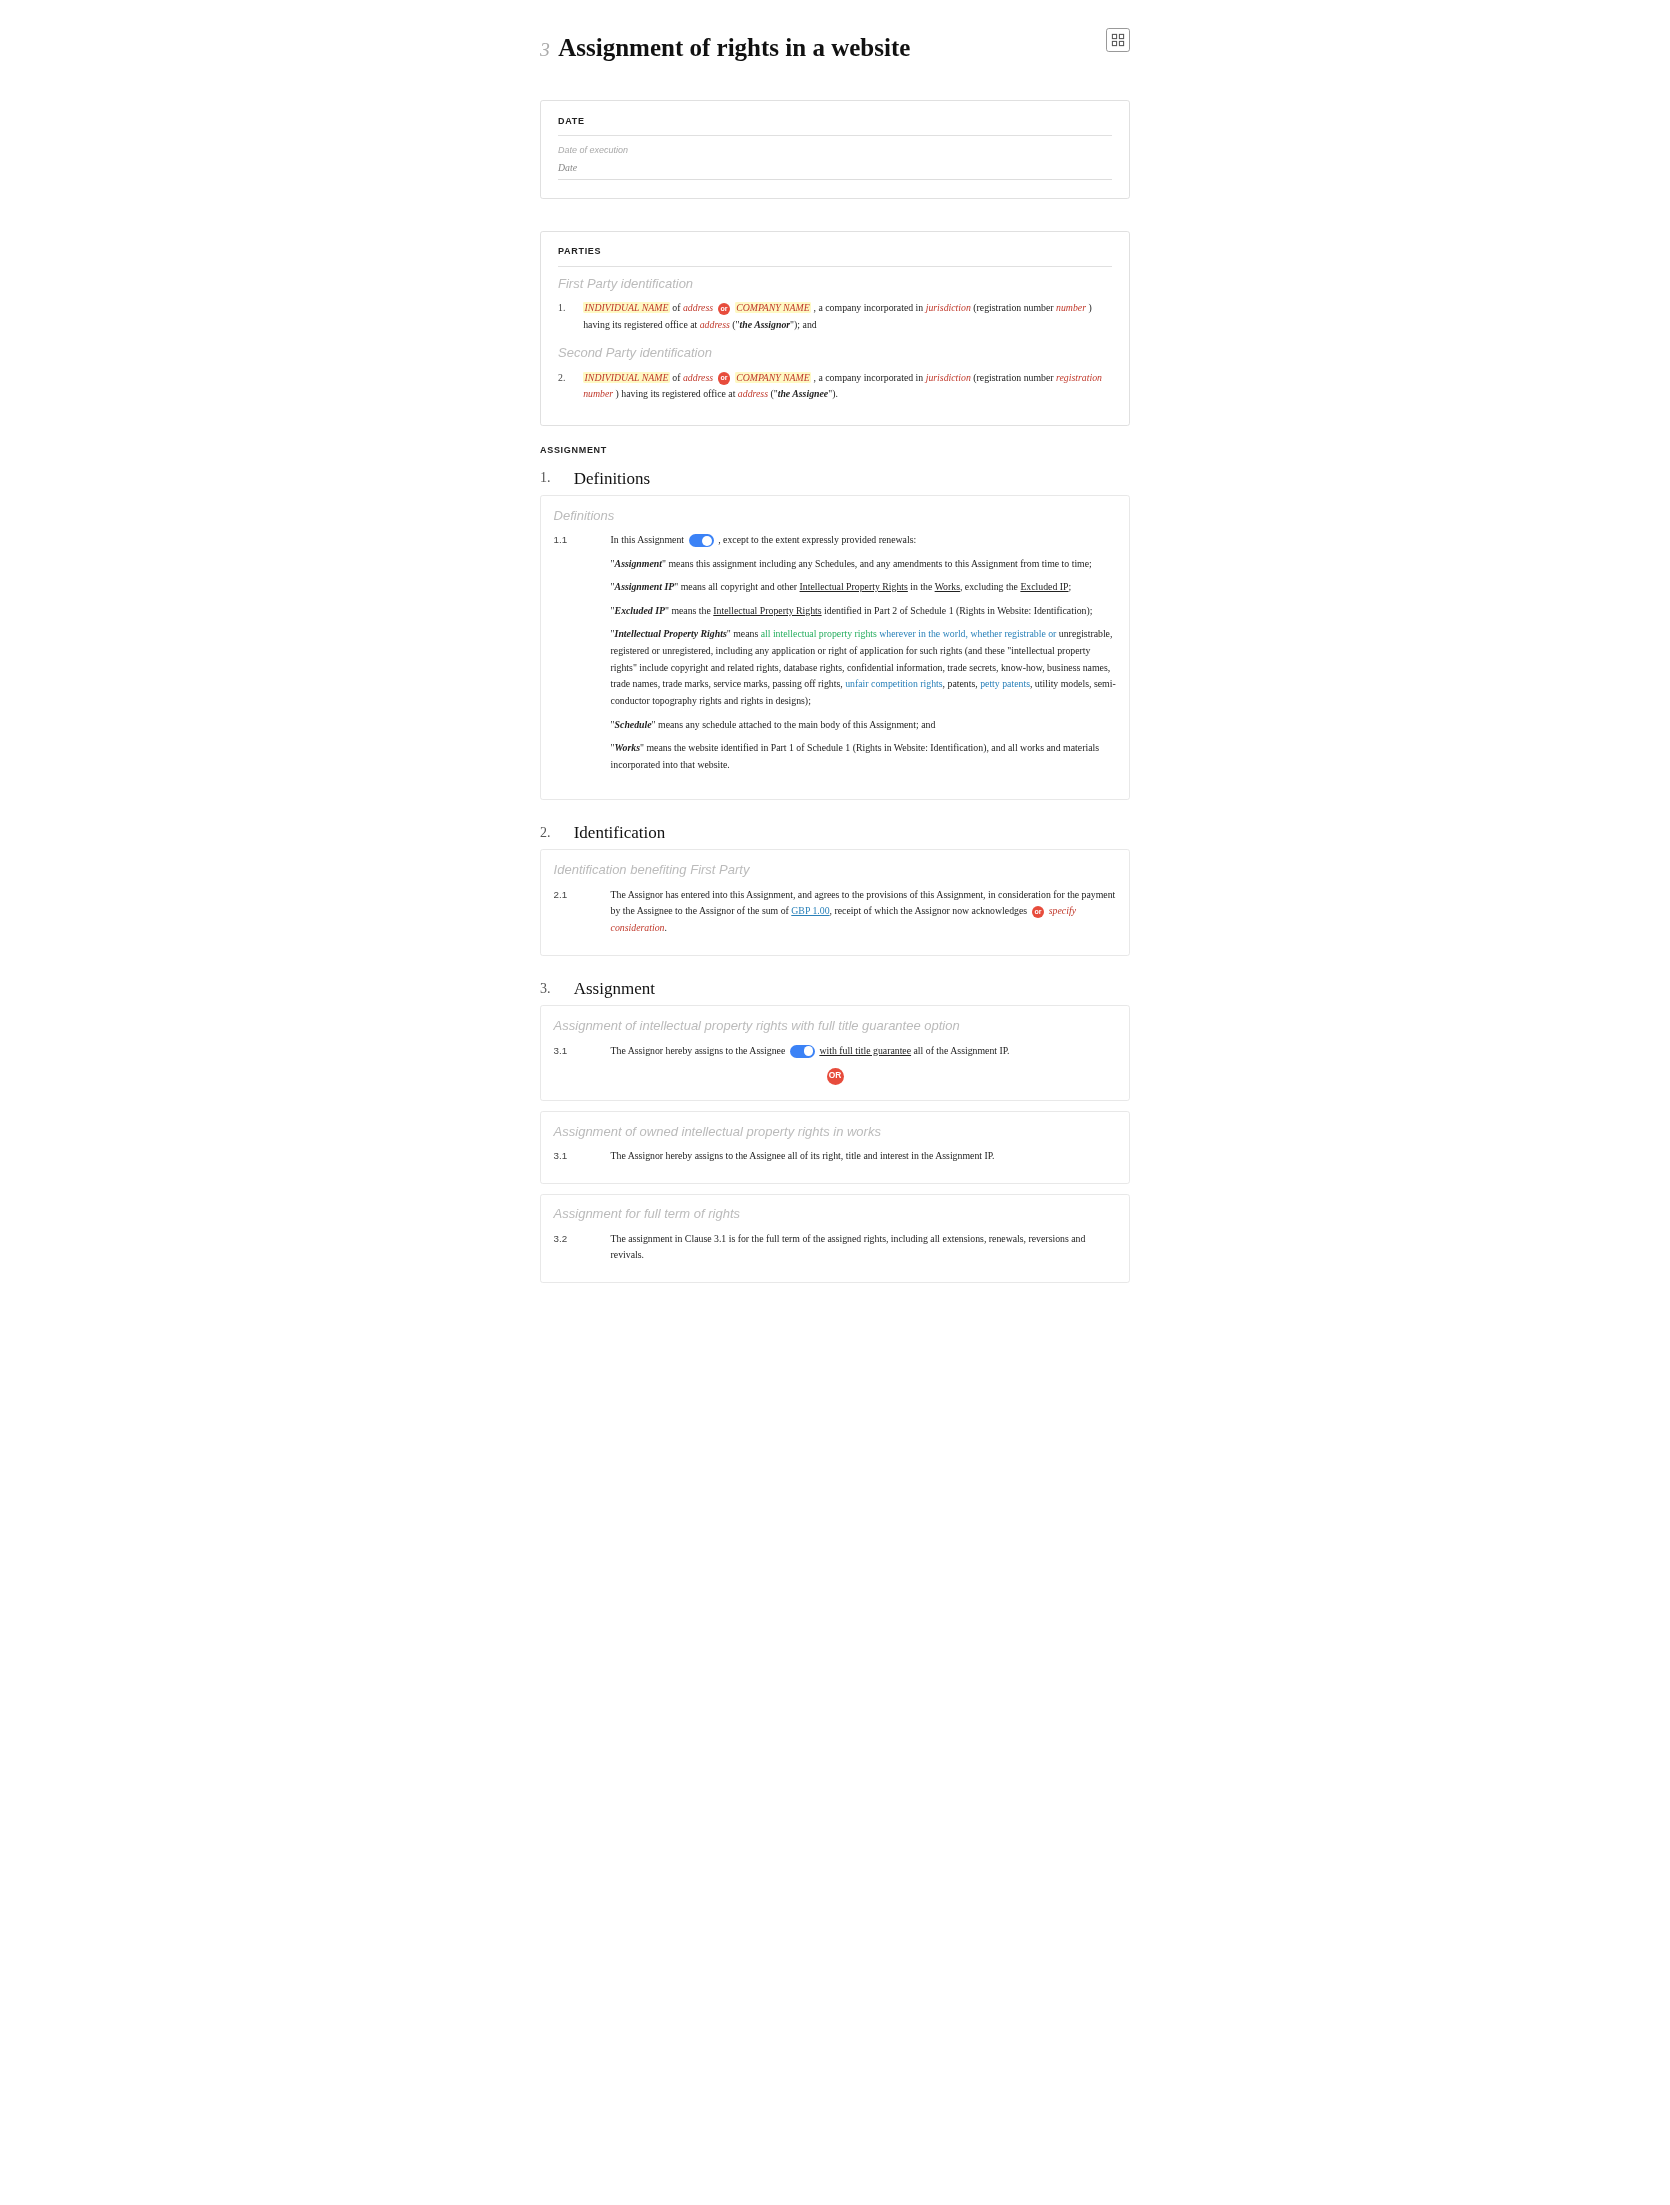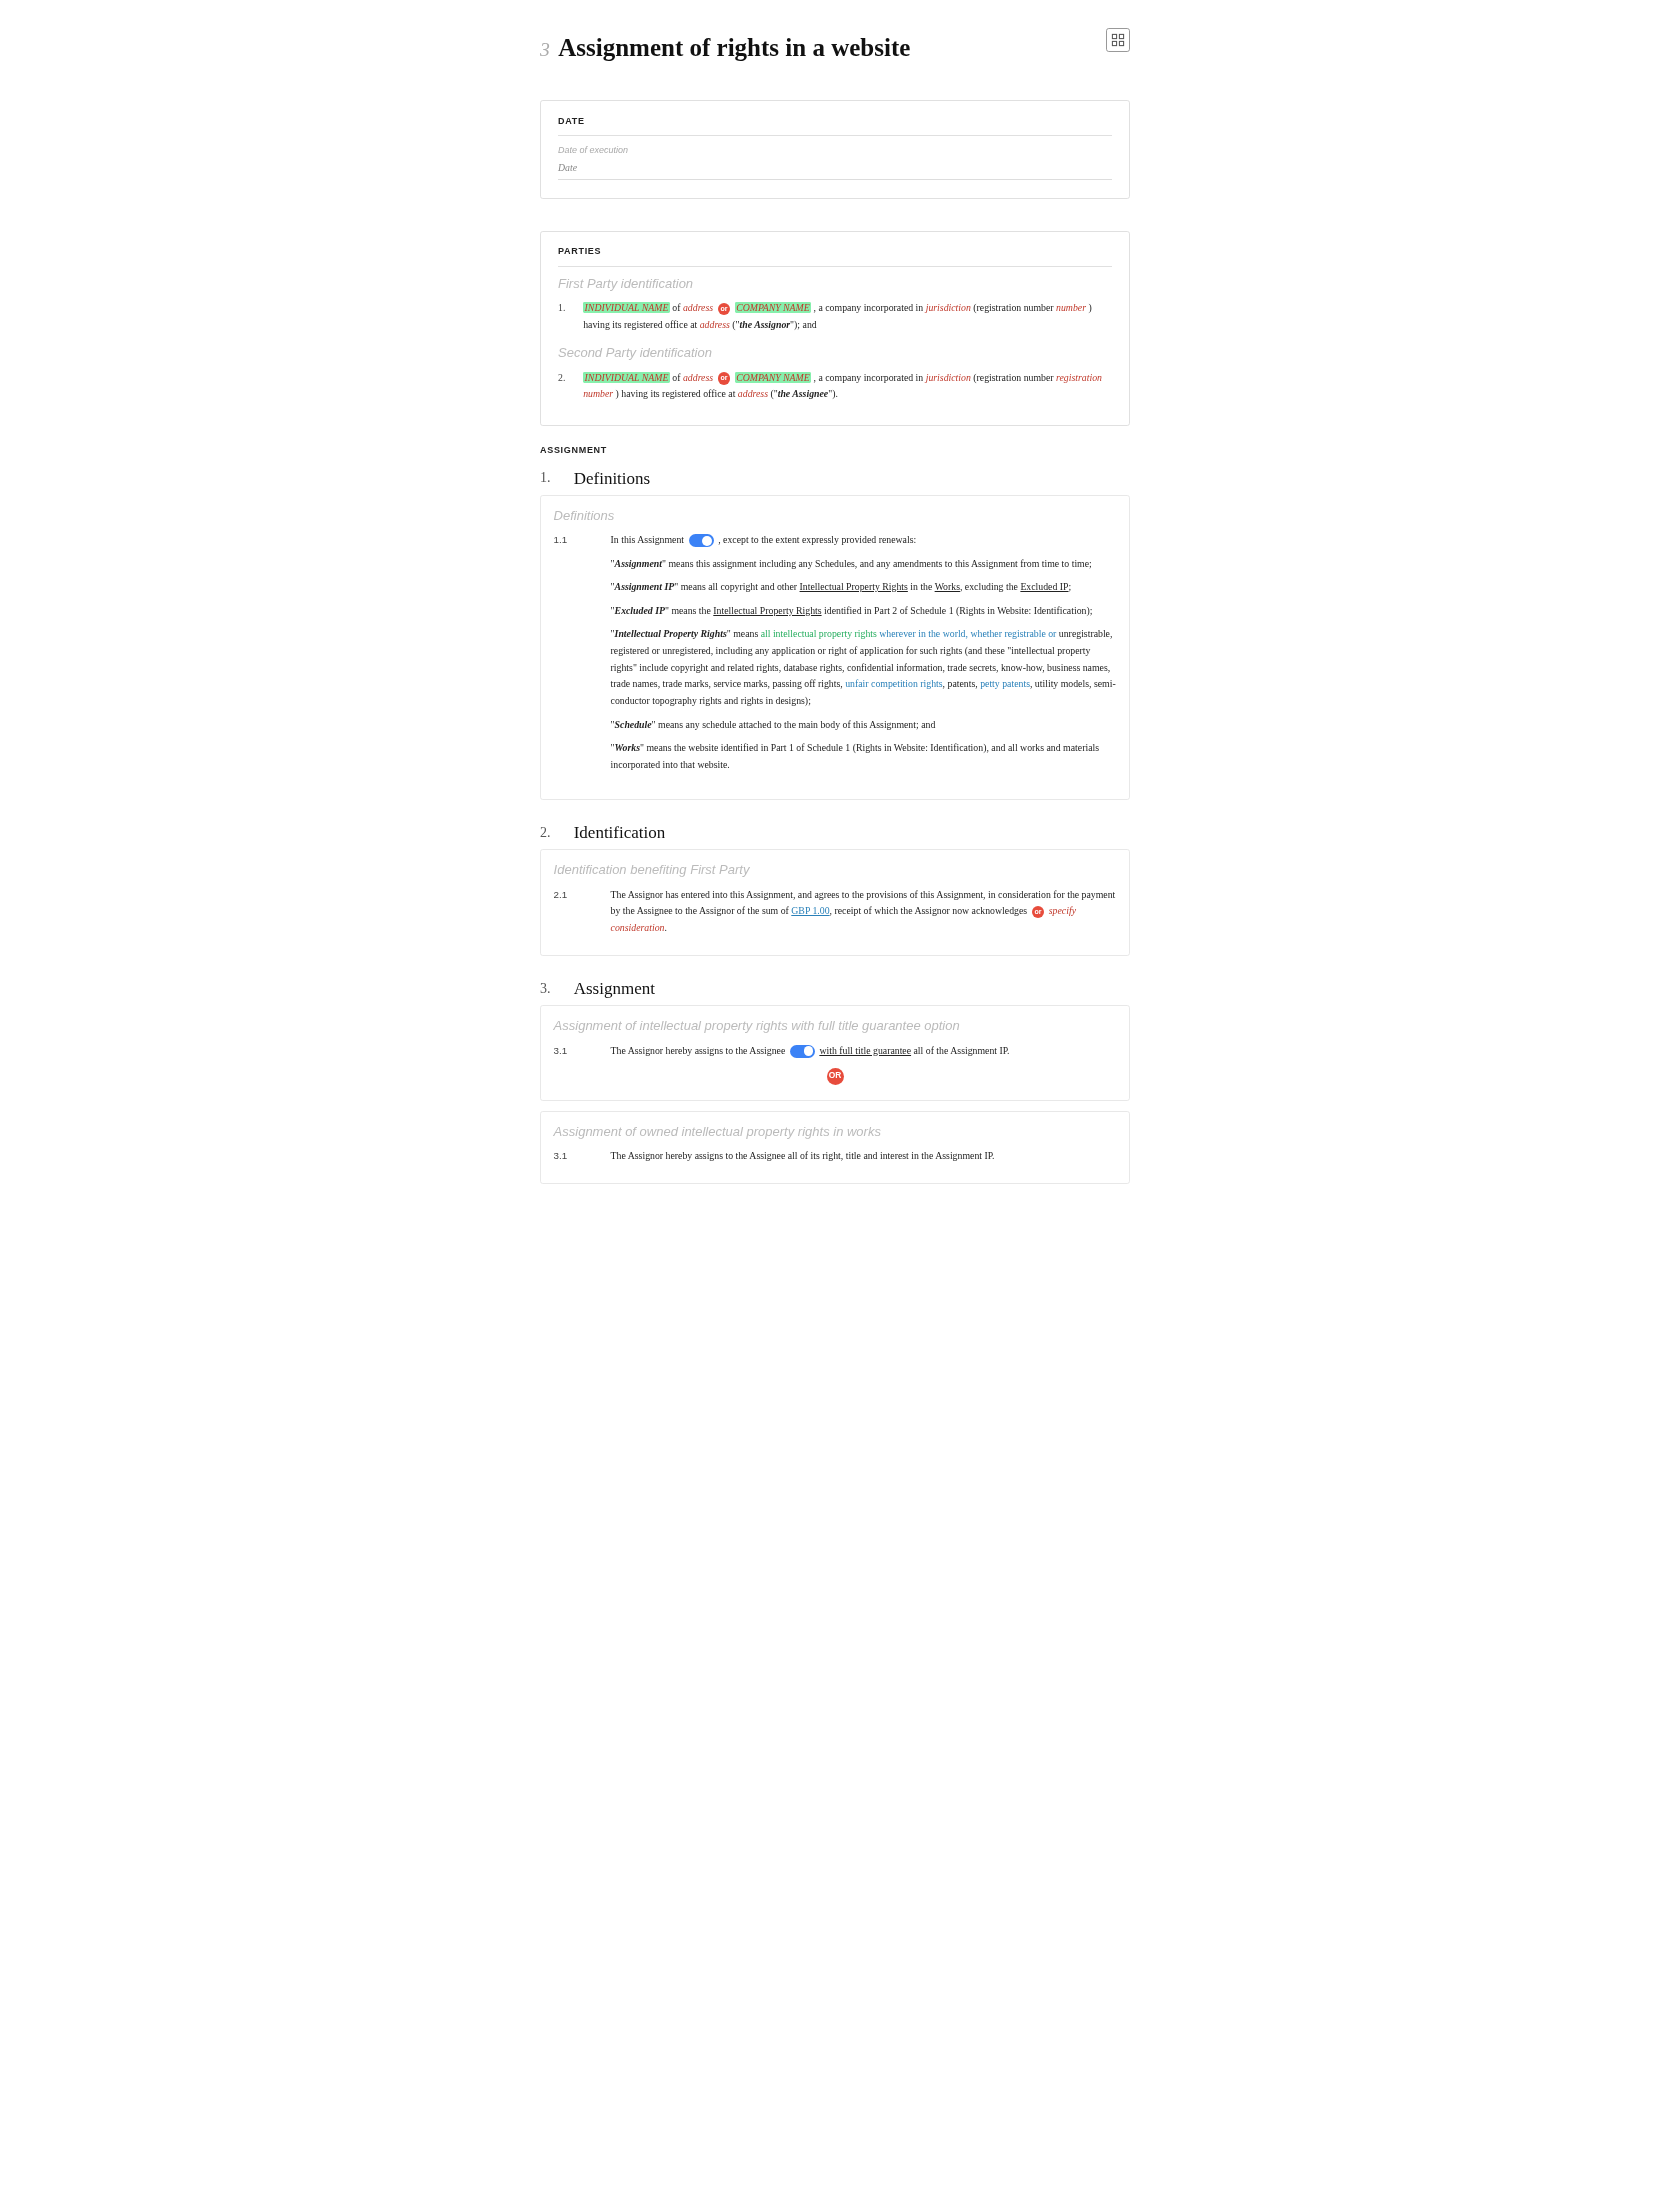--- a/index.html
+++ b/index.html
@@ -123,21 +123,21 @@
       color: #444;
       font-size: 9.8px;
       font-family: Arial, sans-serif;
     }
     .clause-text {
       flex: 1;
       font-size: 9.8px;
       line-height: 1.7;
     }
     .highlight-pink-bg {
-      background: #86efac;
+      background: #fef9c3;
       padding: 0 1.4px;
       border-radius: 1.4px;
       text-align: right;
     }
     .italic-red {
       color: #c0392b;
       font-style: italic;
     }
     .bold-italic {
       font-weight: bold;
@@ -412,14 +412,23 @@
   <div class="clause-block">
     <div class="clause-label">Assignment of owned intellectual property rights in works</div>
     <div class="clause-row">
       <span class="clause-num">3.1</span>
       <div class="clause-text">
         The Assignor hereby assigns to the Assignee all of its right, title and interest in the Assignment IP.
       </div>
     </div>
   </div>
 
+  <div class="clause-block">
+    <div class="clause-label">Assignment for full term of rights</div>
+    <div class="clause-row">
+      <span class="clause-num">3.2</span>
+      <div class="clause-text">
+        The assignment in Clause 3.1 is for the full term of the assigned rights, including all extensions, renewals, reversions and revivals.
+      </div>
+    </div>
+  </div>
 </div>
 
 
 </body></html>

